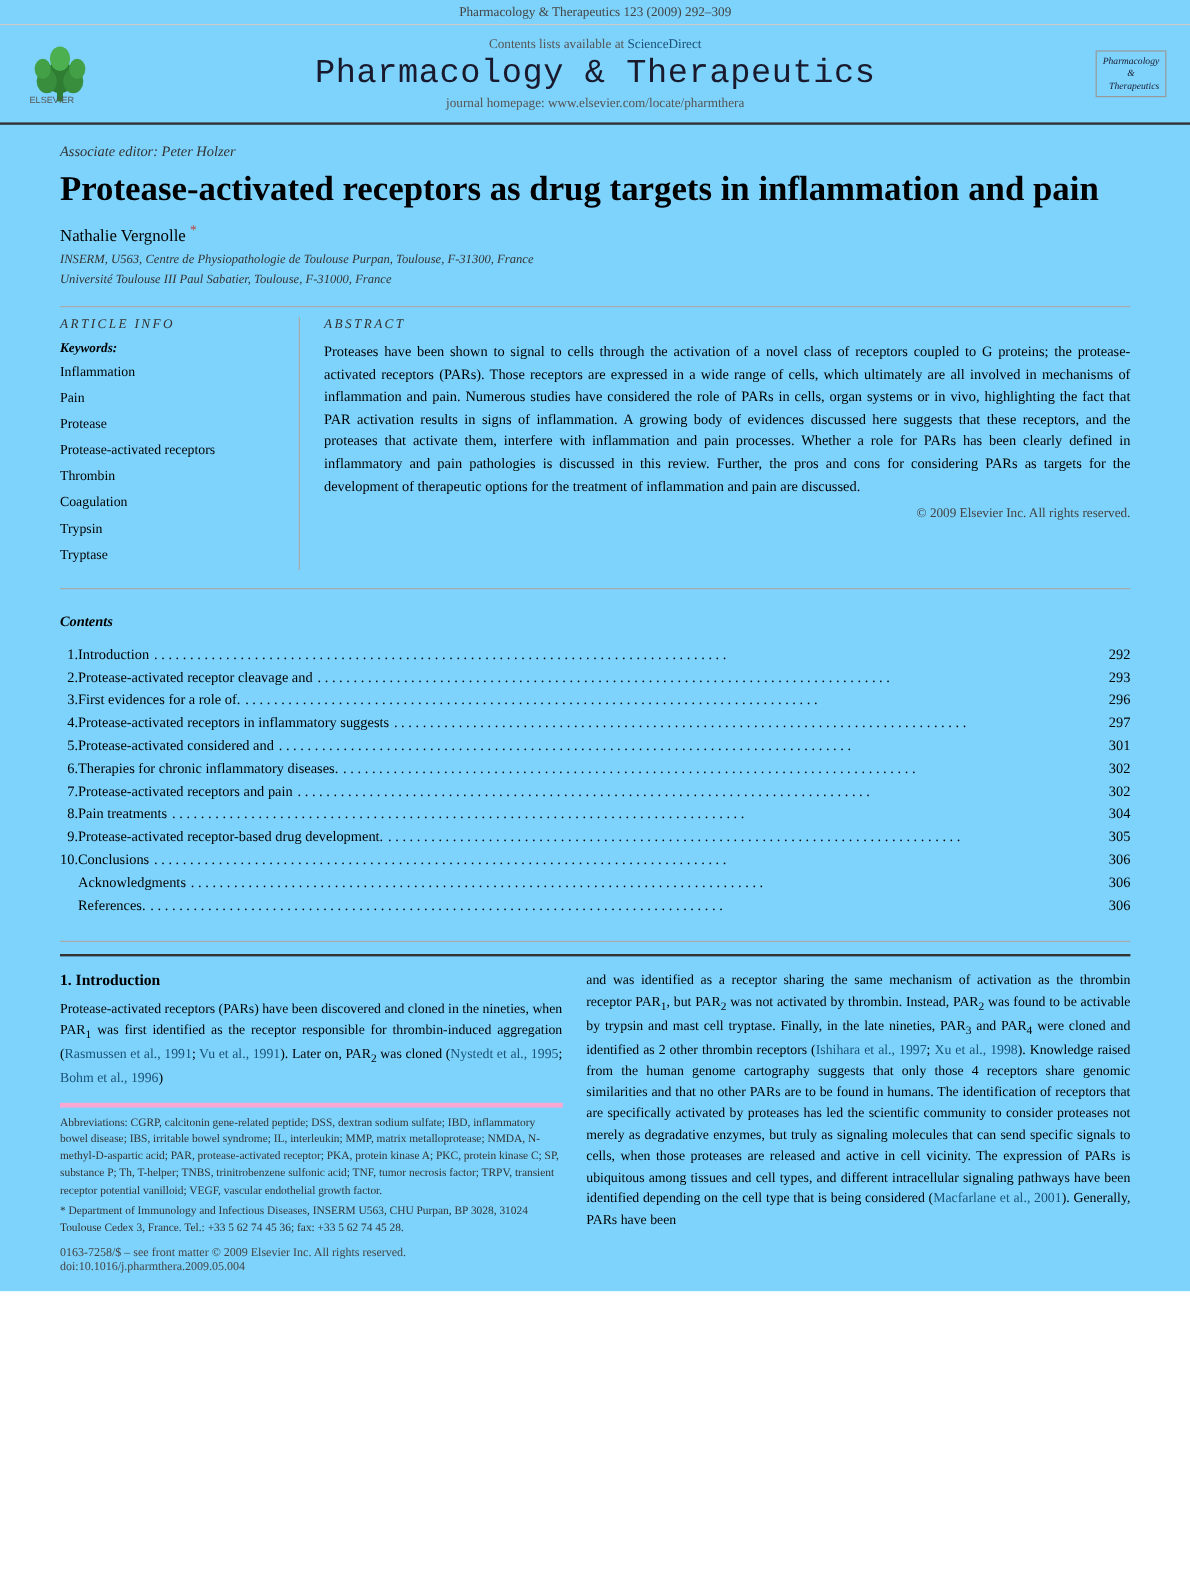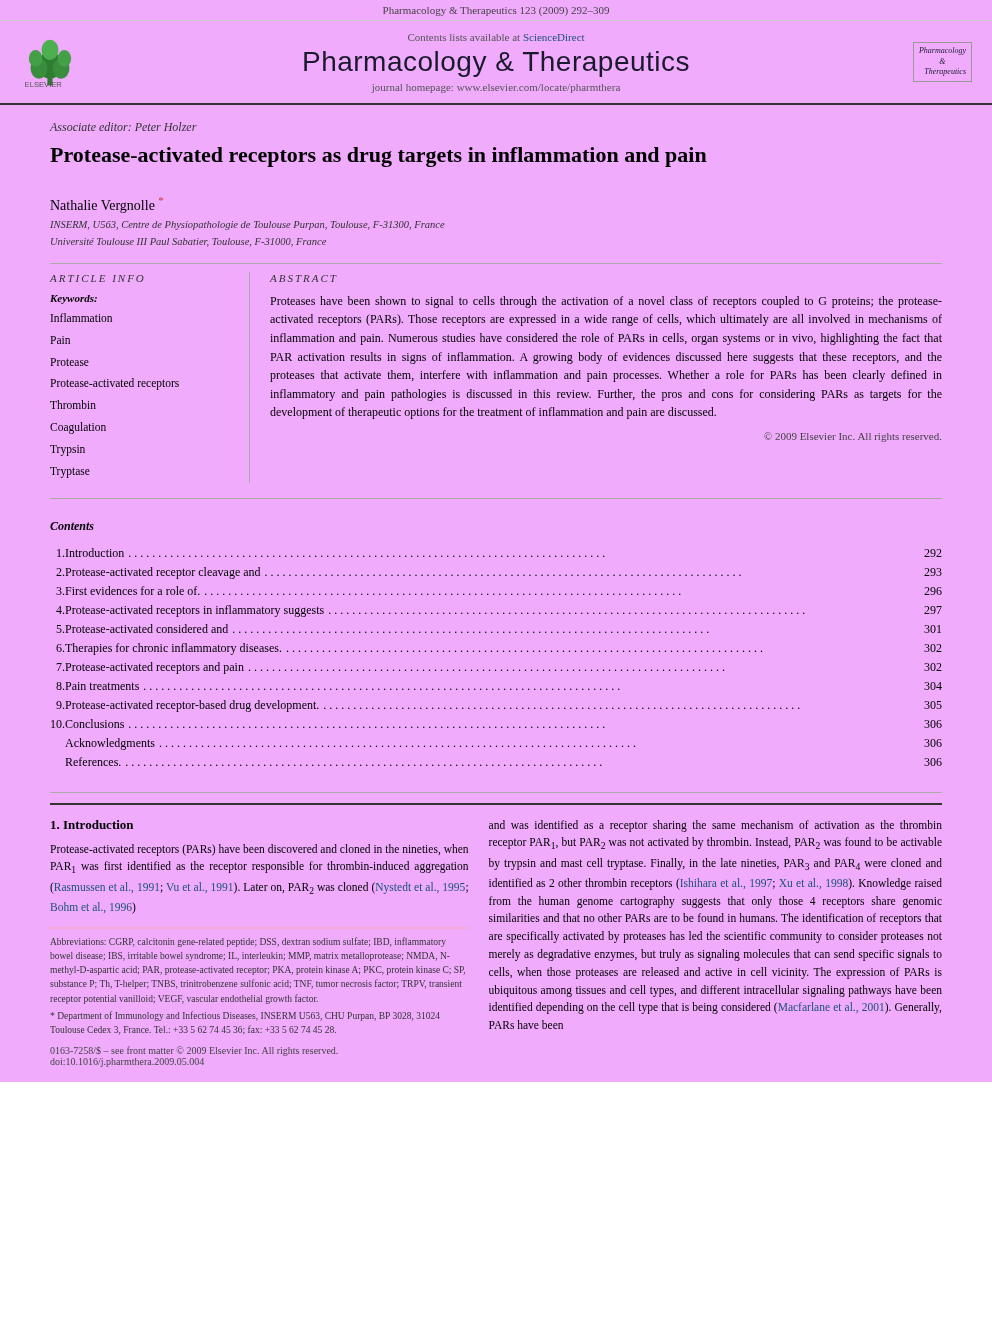--- a/index.html
+++ b/index.html
@@ -6,21 +6,21 @@
     body {
       background: #fff;
       font-family: 'Times New Roman', Times, serif;
       font-size: 13px;
       color: #000;
       width: 992px;
       min-height: 1323px;
     }
     .page-wrapper {
       width: 992px;
-      background: #f0abfc;
+      background: #7dd3fc;
     }
     
     .journal-ref-bar {
       text-align: center;
       font-size: 11px;
       color: #444;
       padding: 4px 0;
       border-bottom: 1px solid #ccc;
     }
     
@@ -46,21 +46,21 @@
       font-size: 11px;
       color: #555;
       margin-bottom: 3px;
     }
     .sciencedirect-link a {
       color: #1a5276;
       text-decoration: none;
     }
     .journal-title {
       font-size: 28px;
-      font-family: Liberation Sans, sans-serif;
+      font-family: Liberation Mono, monospace;
       color: #1a1a2e;
       letter-spacing: 0.5px;
       margin-bottom: 3px;
     }
     .journal-homepage {
       font-size: 11px;
       color: #555;
     }
     .header-right-logo {
       width: 80px;
@@ -80,24 +80,24 @@
     .article-content {
       padding: 15px 50px;
     }
     .associate-editor {
       font-size: 12px;
       color: #333;
       font-style: italic;
       margin-bottom: 6px;
     }
     .article-title {
-      font-size: 22px;
+      font-size: 29px;
       font-weight: bold;
       color: #000;
-      margin-bottom: 24px;
+      margin-bottom: 8px;
       line-height: 1.3;
     }
     .author-name {
       font-size: 14px;
       color: #000;
       margin-bottom: 4px;
     }
     .author-name sup {
       color: #c0392b;
       font-size: 11px;
@@ -228,21 +228,21 @@
       line-height: 1.55;
       text-align: justify;
       color: #000;
     }
     .body-text a, .ref-link {
       color: #1a5276;
       text-decoration: none;
     }
     
     .footnotes-area {
-      border-top: 2px solid #f9a8d4;
+      border-top: 4px solid #f9a8d4;
       margin-top: 10px;
       padding-top: 6px;
     }
     .footnote-text {
       font-size: 9.5px;
       line-height: 1.5;
       color: #333;
       margin-bottom: 3px;
     }
     .bottom-ids {

